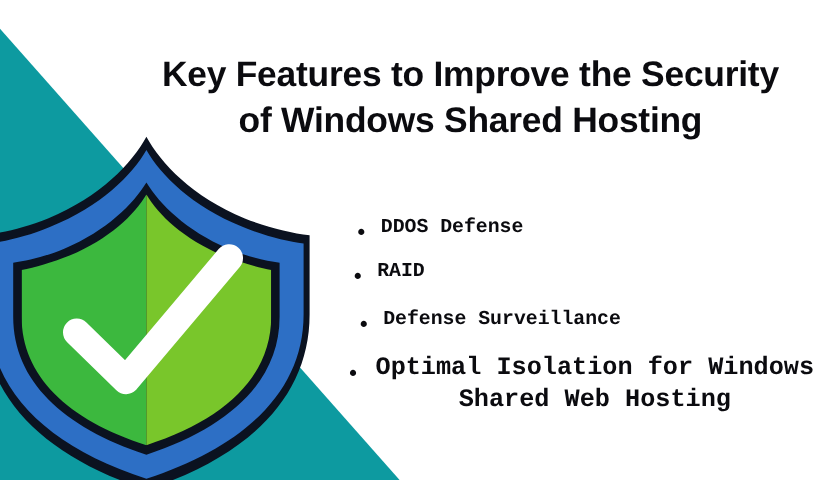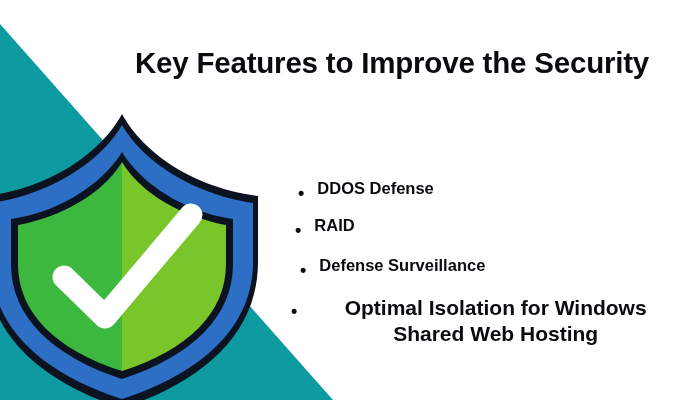--- a/index.html
+++ b/index.html
@@ -71,20 +71,21 @@
   .bullet-dot {
     flex: 0 0 auto;
     font-size: 18px;
     line-height: 1;
     color: #0b0b0f;
   }
   .bullet-text {
     flex: 1 1 auto;
     font-weight: bold;
     color: #0b0b0f;
+    font-family: Liberation Mono, monospace;
   }
   
   .row-0 { margin-left: 12px; margin-bottom: 13px; }
   .row-0 .bullet-dot { margin-top: 6px; }
   .row-0 .bullet-text { font-size: 16.5px; line-height: 21px; margin-left: 13px; }
 
   .row-1 { margin-left: 9px; margin-bottom: 16px; }
   .row-1 .bullet-dot { margin-top: 6px; }
   .row-1 .bullet-text { font-size: 16.5px; line-height: 21px; margin-left: 13px; }
 
@@ -159,20 +160,21 @@
     <g clip-path="url(#shieldFaceClip)">
       <rect x="0" y="0" width="130" height="300" fill="#3CB83E"></rect>
       <rect x="130" y="0" width="142" height="300" fill="#79C62B"></rect>
     </g>
 
     <path fill="none" stroke="#FFFFFF" stroke-width="23" stroke-linecap="round" stroke-linejoin="round" d="M72 165 L113 205 L199 103"></path>
   </svg>
 
   <div class="title-block">
     <div class="title-line">Key Features to Improve the Security</div>
+    <div class="title-line">of Windows Shared Hosting</div>
   </div>
 
   <div class="bullet-block">
 
     <div class="bullet-row row-0">
       <span class="bullet-dot">•</span>
       <span class="bullet-text">DDOS Defense</span>
     </div>
 
     <div class="bullet-row row-1">

